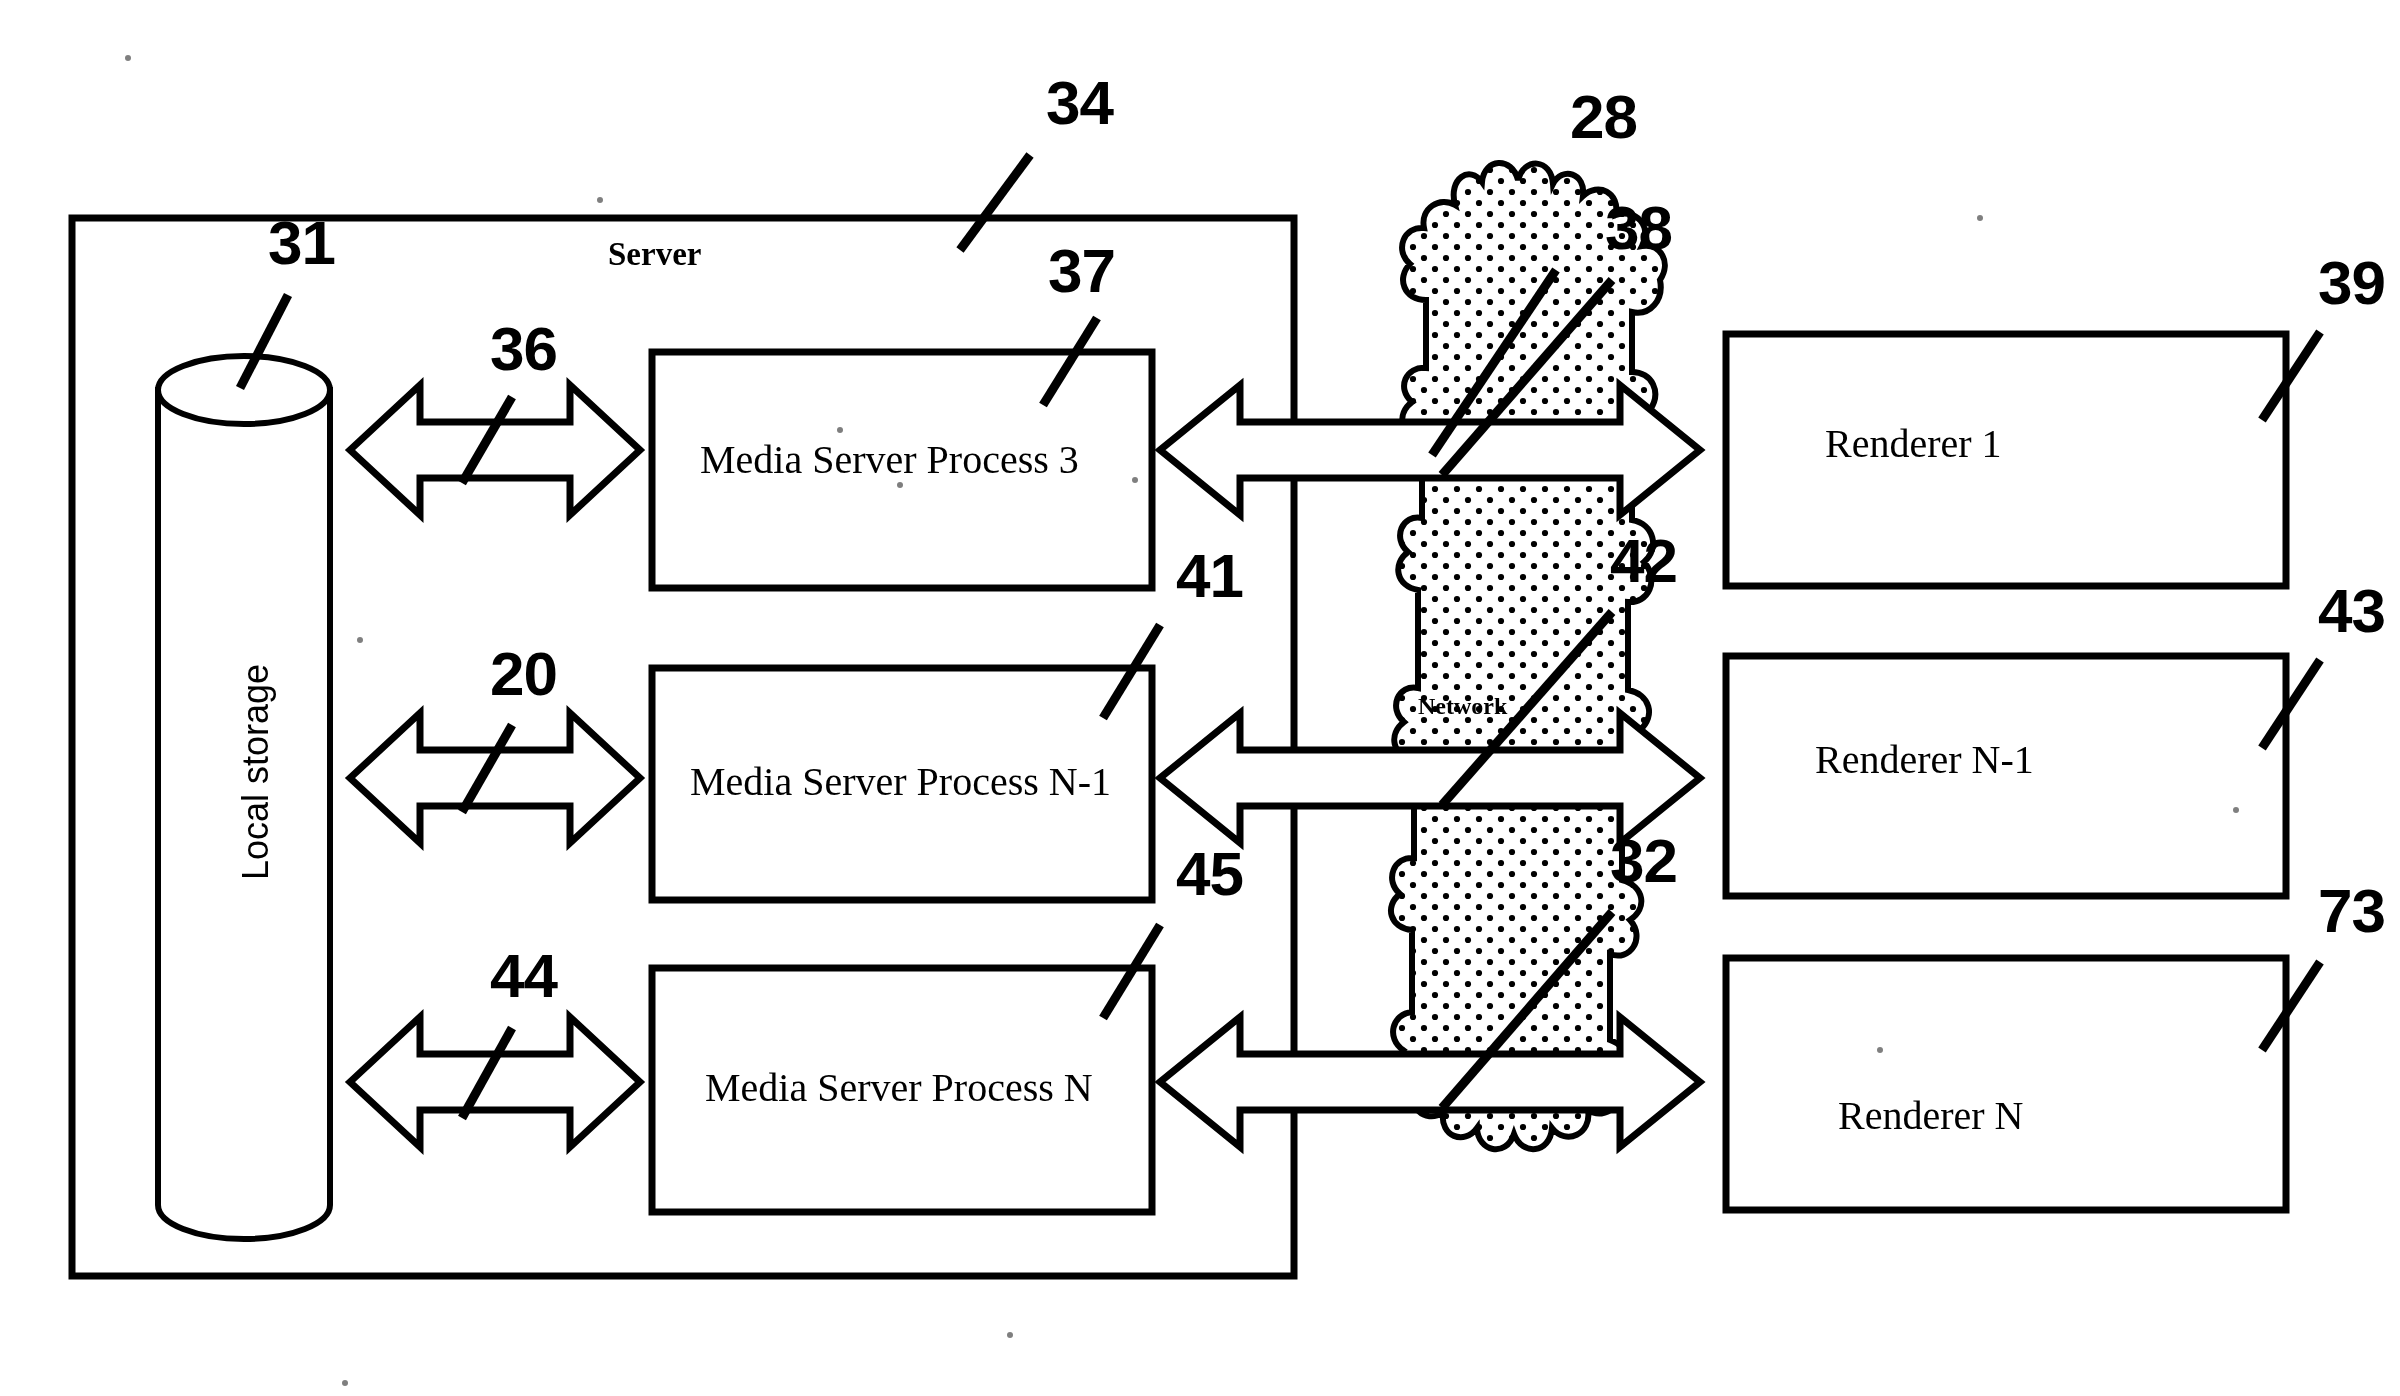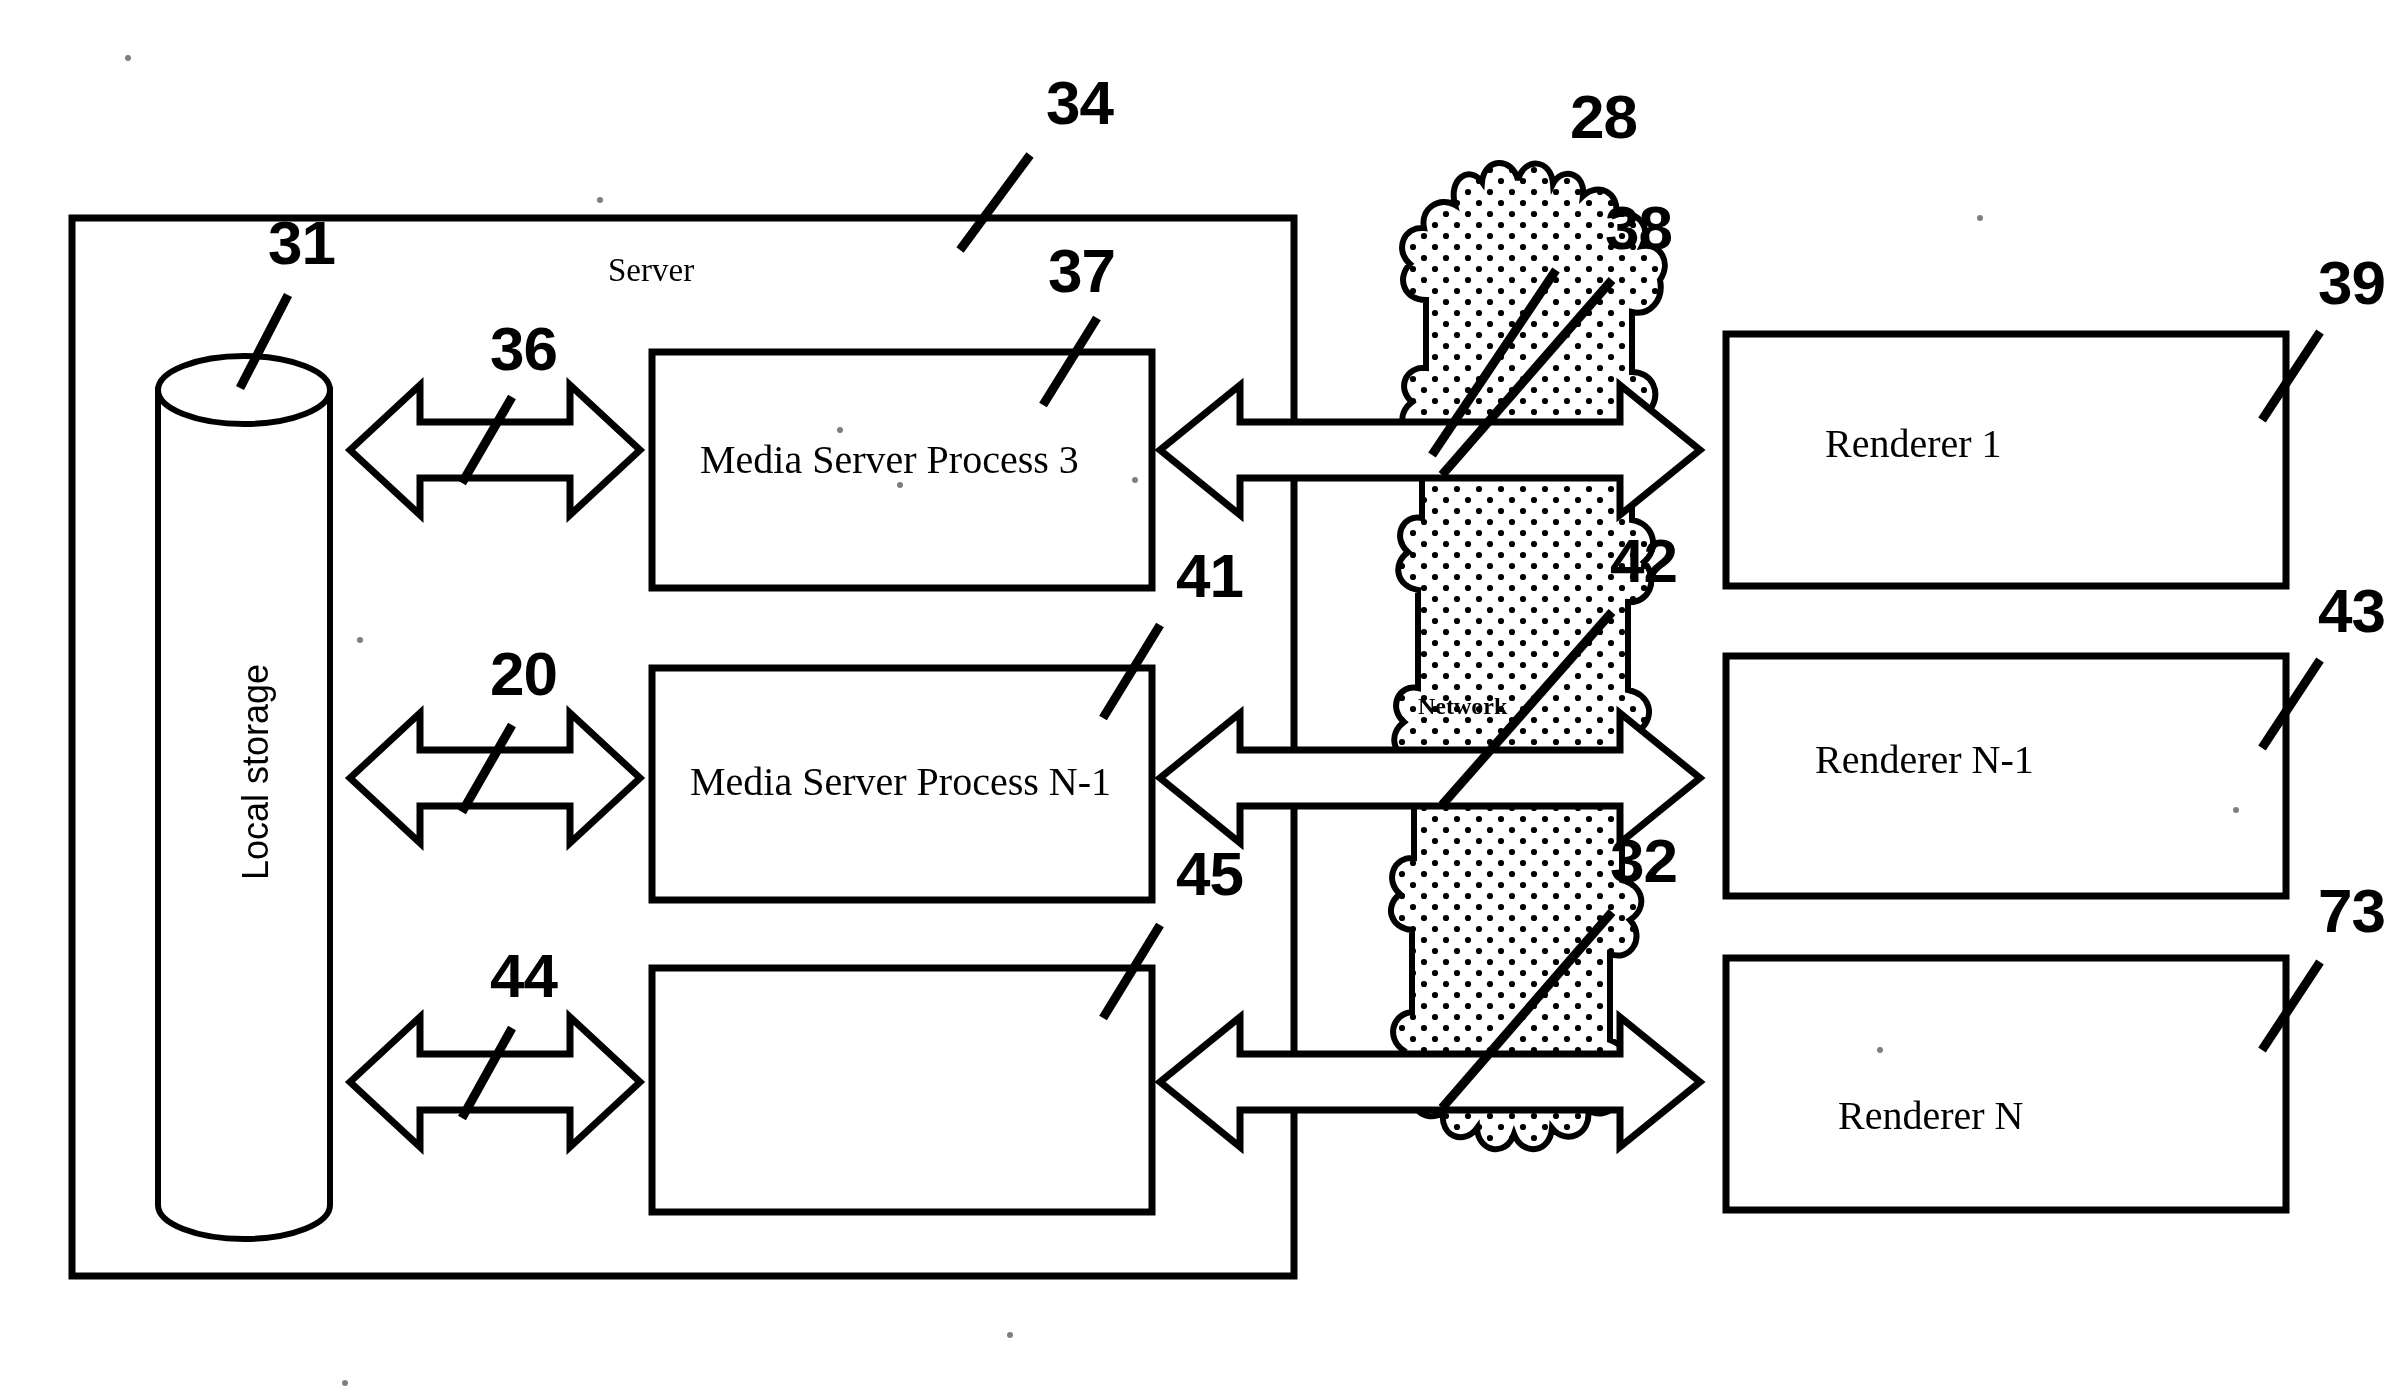--- a/index.html
+++ b/index.html
@@ -40,22 +40,21 @@
     letter-spacing: -1px;
   }
   .boxlabel {
     font-family: "Liberation Serif", "DejaVu Serif", serif;
     font-size: 40px;
     font-weight: 400;
   }
   .serverlabel {
     font-family: "Liberation Serif", "DejaVu Serif", serif;
     font-size: 33px;
-    font-weight: 400;
-    margin-top: 16px;
+    font-weight: 700;
   }
   .netlabel {
     font-family: "Liberation Serif", "DejaVu Serif", serif;
     font-size: 24px;
     font-weight: 700;
   }
   .vert {
     transform-origin: 0 0;
     transform: rotate(-90deg);
     font-family: "Liberation Sans", "DejaVu Sans", sans-serif;
@@ -232,18 +231,19 @@
   <div class="lbl ref" style="left:2318px; top:880px;">73</div>
 
   <div class="lbl serverlabel" style="left:608px; top:238px;">Server</div>
 
   <div class="lbl vert" style="left:238px; top:880px;">Local storage</div>
 
   <div class="lbl netlabel" style="left:1418px; top:694px;">Network</div>
 
   <div class="lbl boxlabel" style="left:700px; top:440px;">Media Server Process 3</div>
   <div class="lbl boxlabel" style="left:690px; top:762px;">Media Server Process N-1</div>
+  <div class="lbl boxlabel" style="left:705px; top:1068px;">Media Server Process N</div>
 
   <div class="lbl boxlabel" style="left:1825px; top:424px;">Renderer 1</div>
   <div class="lbl boxlabel" style="left:1815px; top:740px;">Renderer N-1</div>
   <div class="lbl boxlabel" style="left:1838px; top:1048px;margin-top:48px;">Renderer N</div>
 
 </div>
 
 </body></html>

